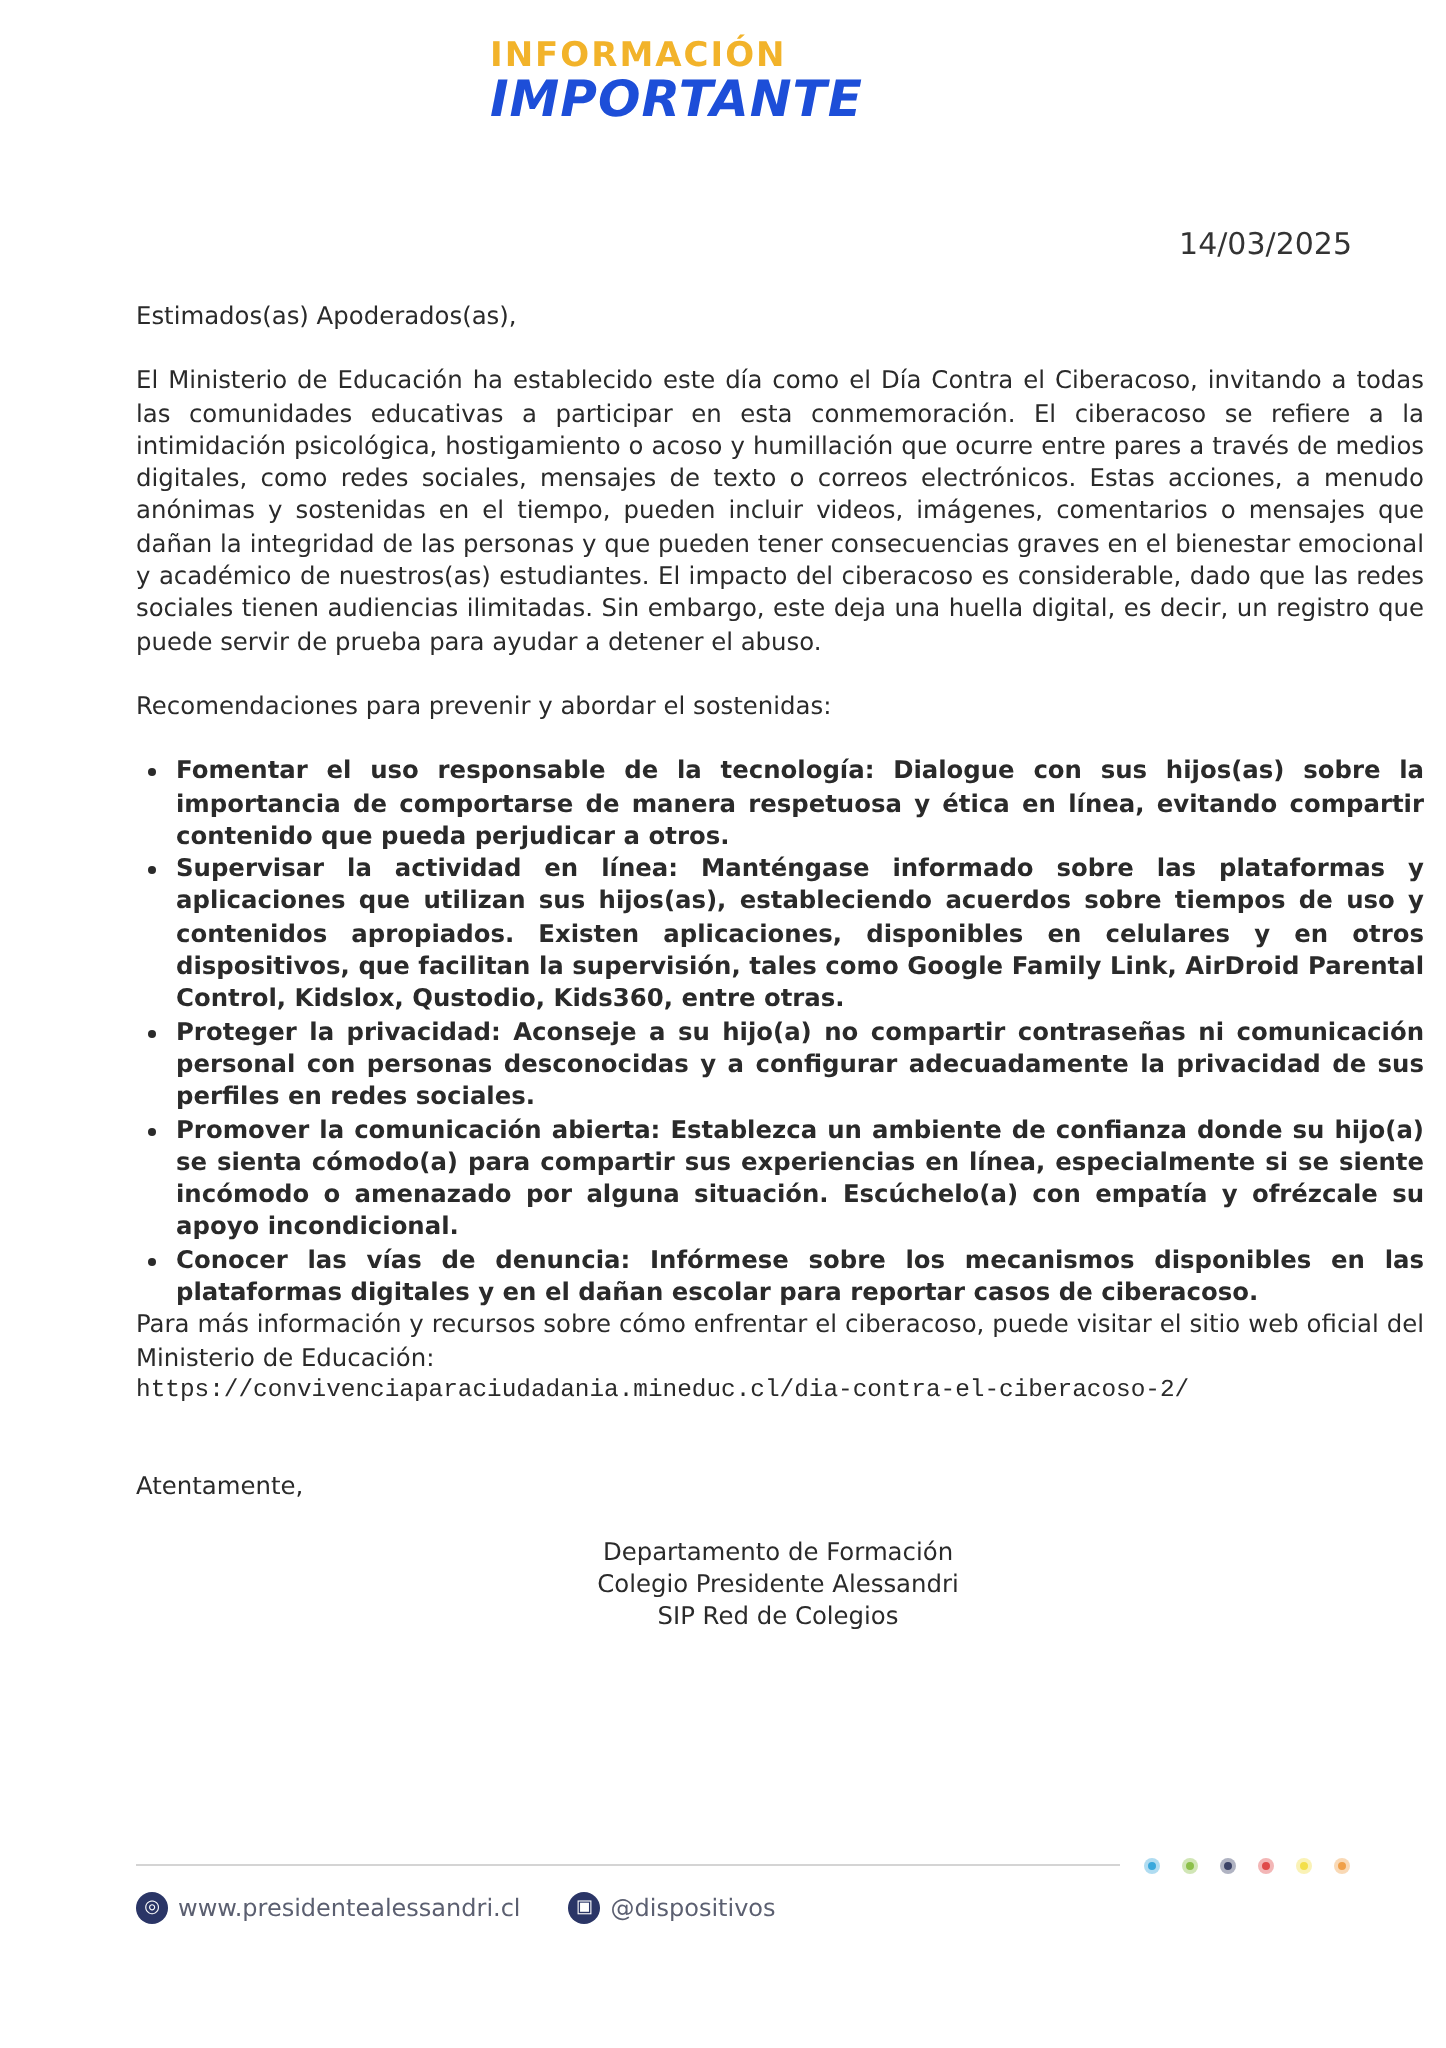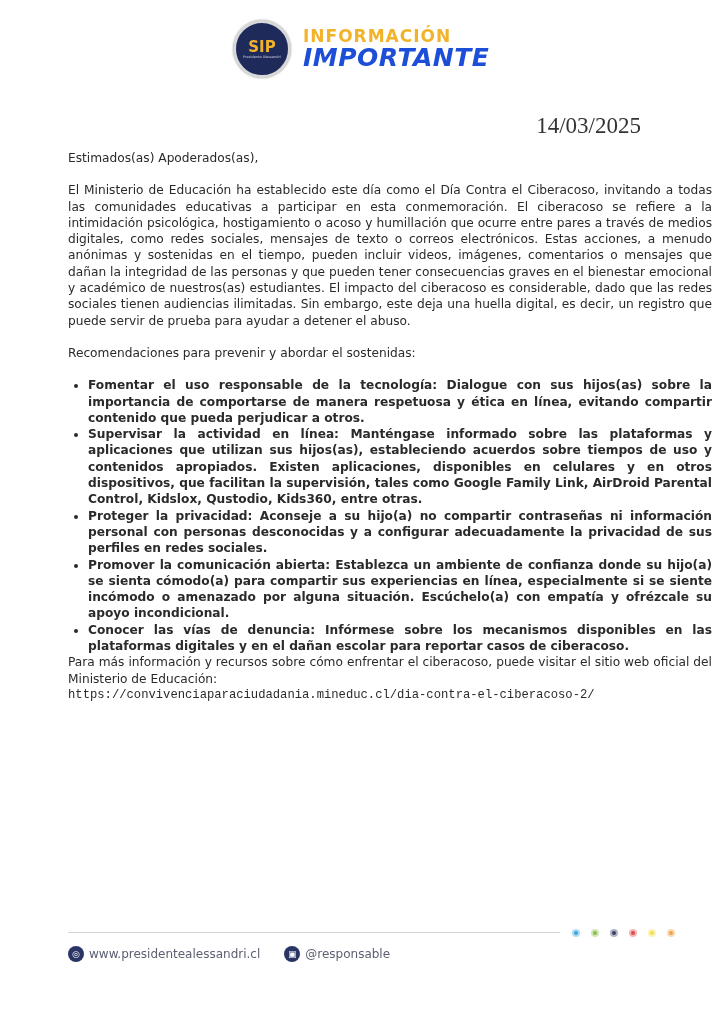--- a/index.html
+++ b/index.html
@@ -10,85 +10,87 @@
           border: 3px solid #d8d8d8; box-sizing: border-box; display: flex; flex-direction: column;
           align-items: center; justify-content: center; box-shadow: 0 0 2px #999; }
   .logo-sip { color: #f2b32a; font-weight: bold; font-size: 15px; line-height: 15px;
               font-family: "DejaVu Sans", sans-serif; }
   .logo-sub { color: #c9cde0; font-size: 3.5px; line-height: 4px; text-align: center; }
   .title-block { margin-left: 12px; display: flex; flex-direction: column; }
   .title-top { color: #f2b32a; font-weight: bold; font-size: 17px; letter-spacing: 1px; line-height: 17px;
                font-family: "DejaVu Sans", sans-serif; }
   .title-bottom { color: #1d4ed8; font-weight: bold; font-size: 25px; line-height: 25px; letter-spacing: 0.5px;
                   font-family: "DejaVu Sans", sans-serif; font-style: italic; }
-  .date { position: absolute; top: 113px; right: 82px; font-size: 23px; color: #333; font-family: Liberation Serif, serif; }
+  .date { position: absolute; top: 113px; right: 47px; font-size: 15px; color: #333; }
   .content { position: absolute; top: 150px; left: 68px; width: 644px; font-size: 12.2px; line-height: 16.3px; }
   .content p { margin: 0; text-align: justify; }
   .gap { height: 16px; }
   ul.recs { margin: 0; padding-left: 20px; font-weight: bold; }
   ul.recs li { text-align: justify; margin: 0; }
   .url { word-break: break-all; font-family: Liberation Mono, monospace; }
   .signature { text-align: center; margin-left: 226px; width: 190px; }
   .footer-line { position: absolute; top: 932px; left: 68px; width: 492px; height: 1px; background: #d4d4d4; }
   .dots { position: absolute; top: 929px; left: 572px; display: flex; gap: 11px; }
   .dot { width: 8px; height: 8px; border-radius: 50%; box-sizing: border-box; border: 2px solid rgba(255,255,255,0.6); }
   .footer-links { position: absolute; top: 946px; left: 68px; display: flex; align-items: center; font-size: 12px; color: #5b5f70; }
   .flink { display: flex; align-items: center; margin-right: 24px; }
   .ficon { width: 16px; height: 16px; border-radius: 50%; background: #2a3566; color: #fff; font-size: 9px;
            display: flex; align-items: center; justify-content: center; margin-right: 5px; }
 </style>
 </head>
 <body>
 
 <div class="header">
-  <div class="logo">
-    <span class="logo-sip">SIP</span>
-    <span class="logo-sub">Presidente Alessandri</span>
-  </div>
   <div class="title-block">
     <span class="title-top">INFORMACIÓN</span>
     <span class="title-bottom">IMPORTANTE</span>
   </div>
 </div>
 
 <div class="date">14/03/2025</div>
 
 <div class="content">
   <p>Estimados(as) Apoderados(as),</p>
   <div class="gap"></div>
   <p>El Ministerio de Educación ha establecido este día como el Día Contra el Ciberacoso, invitando a todas las comunidades educativas a participar en esta conmemoración. El ciberacoso se refiere a la intimidación psicológica, hostigamiento o acoso y humillación que ocurre entre pares a través de medios digitales, como redes sociales, mensajes de texto o correos electrónicos. Estas acciones, a menudo anónimas y sostenidas en el tiempo, pueden incluir videos, imágenes, comentarios o mensajes que dañan la integridad de las personas y que pueden tener consecuencias graves en el bienestar emocional y académico de nuestros(as) estudiantes. El impacto del ciberacoso es considerable, dado que las redes sociales tienen audiencias ilimitadas. Sin embargo, este deja una huella digital, es decir, un registro que puede servir de prueba para ayudar a detener el abuso.</p>
   <div class="gap"></div>
   <p>Recomendaciones para prevenir y abordar el sostenidas:</p>
   <div class="gap"></div>
   <ul class="recs">
     <li>Fomentar el uso responsable de la tecnología: Dialogue con sus hijos(as) sobre la importancia de comportarse de manera respetuosa y ética en línea, evitando compartir contenido que pueda perjudicar a otros.</li>
     <li>Supervisar la actividad en línea: Manténgase informado sobre las plataformas y aplicaciones que utilizan sus hijos(as), estableciendo acuerdos sobre tiempos de uso y contenidos apropiados. Existen aplicaciones, disponibles en celulares y en otros dispositivos, que facilitan la supervisión, tales como Google Family Link, AirDroid Parental Control, Kidslox, Qustodio, Kids360, entre otras.</li>
-    <li>Proteger la privacidad: Aconseje a su hijo(a) no compartir contraseñas ni información personal con personas desconocidas y a configurar adecuadamente la privacidad de sus perfiles en redes sociales.</li>
+    <li>Proteger la privacidad: Aconseje a su hijo(a) no compartir contraseñas ni comunicación personal con personas desconocidas y a configurar adecuadamente la privacidad de sus perfiles en redes sociales.</li>
     <li>Promover la comunicación abierta: Establezca un ambiente de confianza donde su hijo(a) se sienta cómodo(a) para compartir sus experiencias en línea, especialmente si se siente incómodo o amenazado por alguna situación. Escúchelo(a) con empatía y ofrézcale su apoyo incondicional.</li>
     <li>Conocer las vías de denuncia: Infórmese sobre los mecanismos disponibles en las plataformas digitales y en el dañan escolar para reportar casos de ciberacoso.</li>
   </ul>
   <p>Para más información y recursos sobre cómo enfrentar el ciberacoso, puede visitar el sitio web oficial del Ministerio de Educación:</p>
   <p class="url">https://convivenciaparaciudadania.mineduc.cl/dia-contra-el-ciberacoso-2/</p>
   <div class="gap"></div>
   <div class="gap"></div>
+  <p>Atentamente,</p>
   <div class="gap"></div>
+  <div class="signature">
+    <div>Departamento de Formación</div>
+    <div>Colegio Presidente Alessandri</div>
+    <div>SIP Red de Colegios</div>
+  </div>
 </div>
 
 <div class="footer-line"></div>
 <div class="dots">
   <span class="dot" style="background: rgb(58, 168, 220);"></span>
   <span class="dot" style="background: rgb(140, 192, 74);"></span>
   <span class="dot" style="background: rgb(59, 66, 102);"></span>
   <span class="dot" style="background: rgb(224, 74, 74);"></span>
   <span class="dot" style="background: rgb(243, 223, 74);"></span>
   <span class="dot" style="background: rgb(240, 160, 74);"></span>
 </div>
 
 <div class="footer-links">
   <div class="flink">
     <span class="ficon">◎</span>
     <span>www.presidentealessandri.cl</span>
   </div>
   <div class="flink">
     <span class="ficon">▣</span>
-    <span>@responsable</span>
+    <span>@dispositivos</span>
   </div>
 </div>
 
 </body></html>

